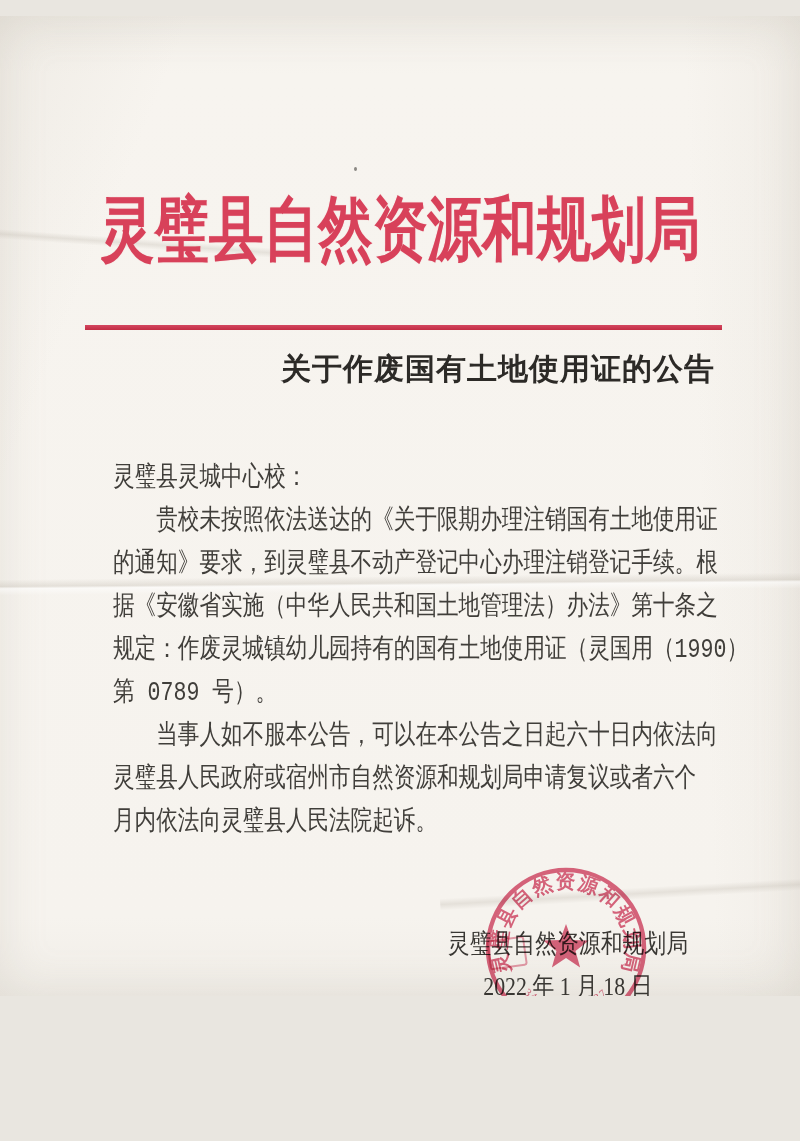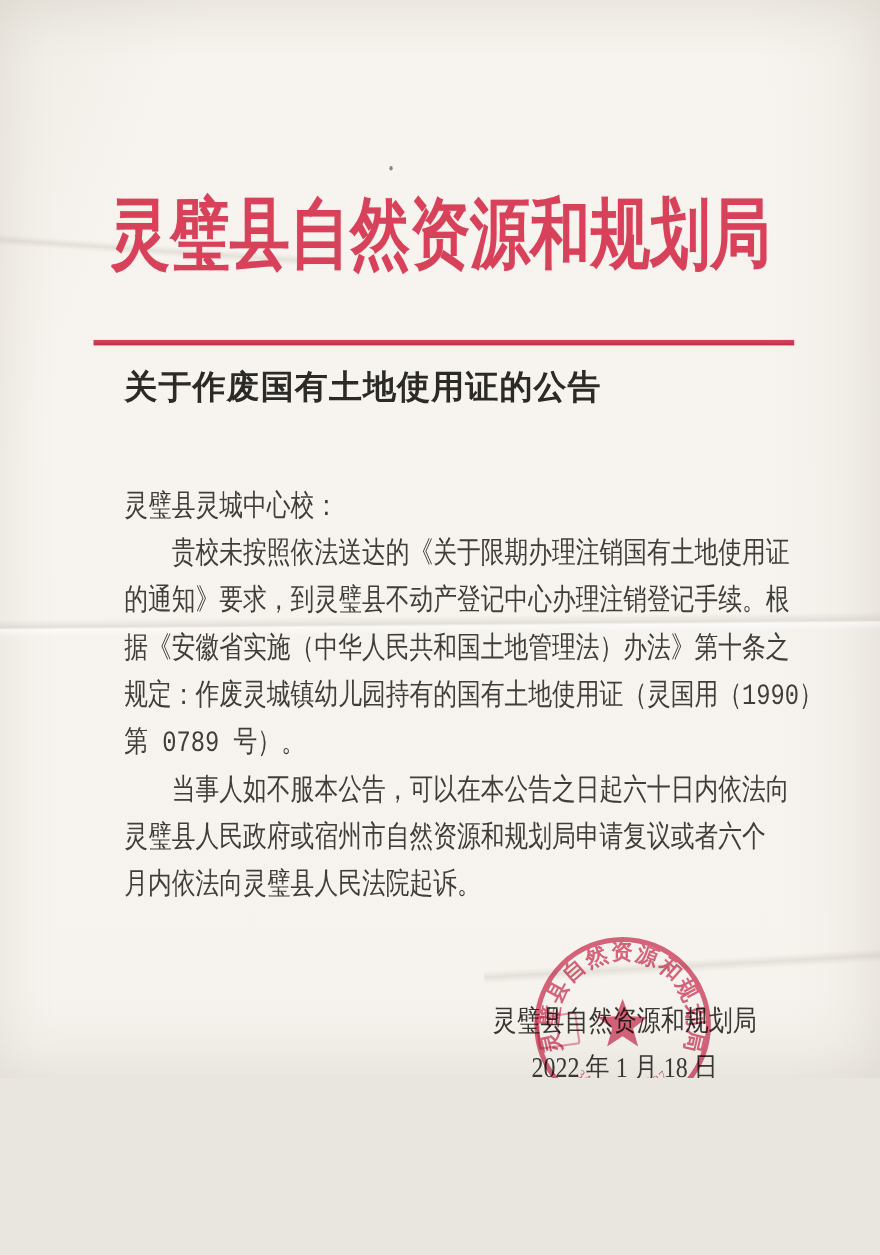--- a/index.html
+++ b/index.html
@@ -1,17 +1,17 @@
 <!DOCTYPE html>
 <html><head>
 <meta charset="utf-8">
 <style>
   html,body { margin:0; padding:0; background:#e9e6e0; }
   .page {
-    position:relative; width:800px; height:980px; margin:0 auto;
+    position:relative; width:800px; height:980px; margin:16px auto;
     background:
       linear-gradient(112deg, rgba(210,204,193,0.22), rgba(255,255,255,0) 16%),
       linear-gradient(268deg, rgba(210,204,193,0.18), rgba(255,255,255,0) 14%),
       linear-gradient(180deg, #f2efe9 0%, #f7f4ef 6%, #f6f3ee 92%, #f0ede7 100%);
     box-shadow: inset 0 0 46px rgba(175,165,150,0.22);
     overflow:hidden;
     font-family:"Liberation Serif","DejaVu Serif",serif;
   }
   
   .crease { position:absolute; pointer-events:none; }
@@ -37,21 +37,21 @@
     font-size:70px; line-height:92px; font-weight:bold;
     color:#d8415a; letter-spacing:0px;
     transform:scaleX(0.78); transform-origin:50% 50%;
     text-shadow:0 0 1px rgba(216,65,90,0.4);
   }
   .red-rule { position:absolute; left:85px; top:309px; width:637px; height:5px;
     background:linear-gradient(180deg,#d44760,#c22c43); }
 
   
   .doc-title { position:absolute; top:335px; left:113px; width:602px;
-    text-align:left; font-size:30px; line-height:36px; font-weight:bold;
+    text-align:right; font-size:30px; line-height:36px; font-weight:bold;
     color:#2c2a27; letter-spacing:1px; white-space:nowrap; }
 
   
   .doc-body { position:absolute; top:441px; left:113px; width:660px; color:#403e3a;font-family:Liberation Mono, monospace; }
   .body-line { height:43px; line-height:43px; font-size:27px; white-space:nowrap;
     transform:scaleX(0.8); transform-origin:0 50%; }
   .body-line.indent { padding-left:2em; }
 
   
   .sig-org { position:absolute; top:912px; right:112px; font-size:26px; line-height:32px;

